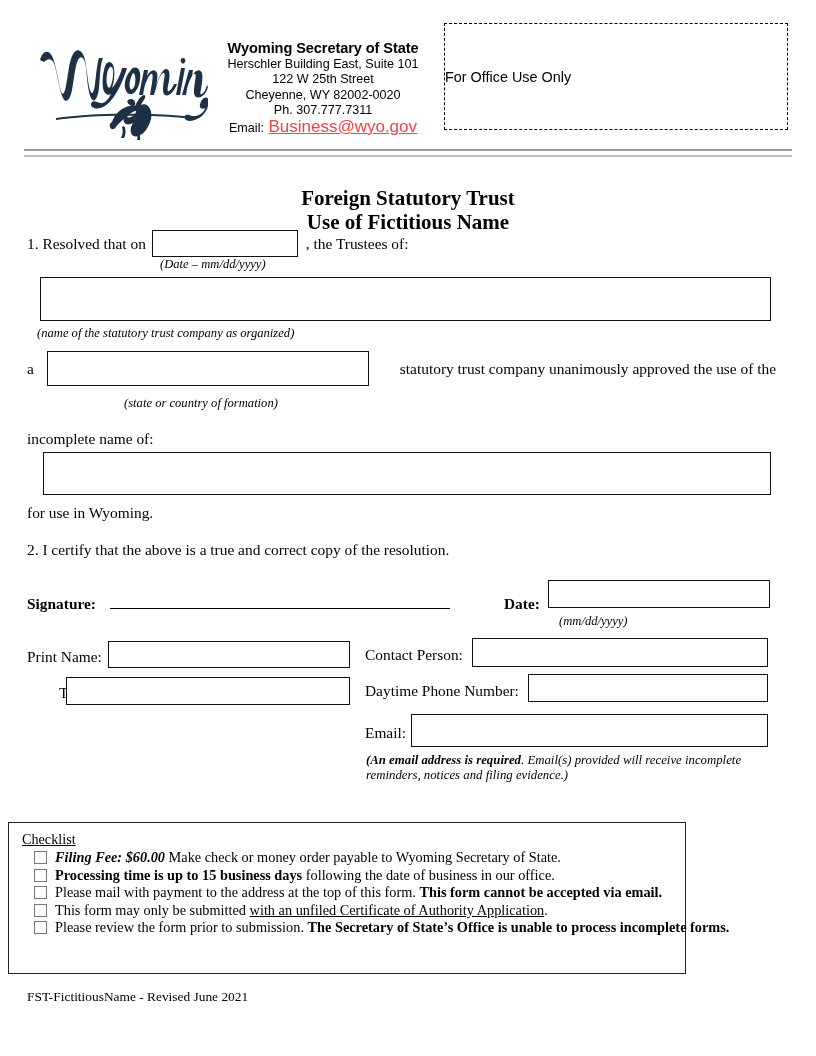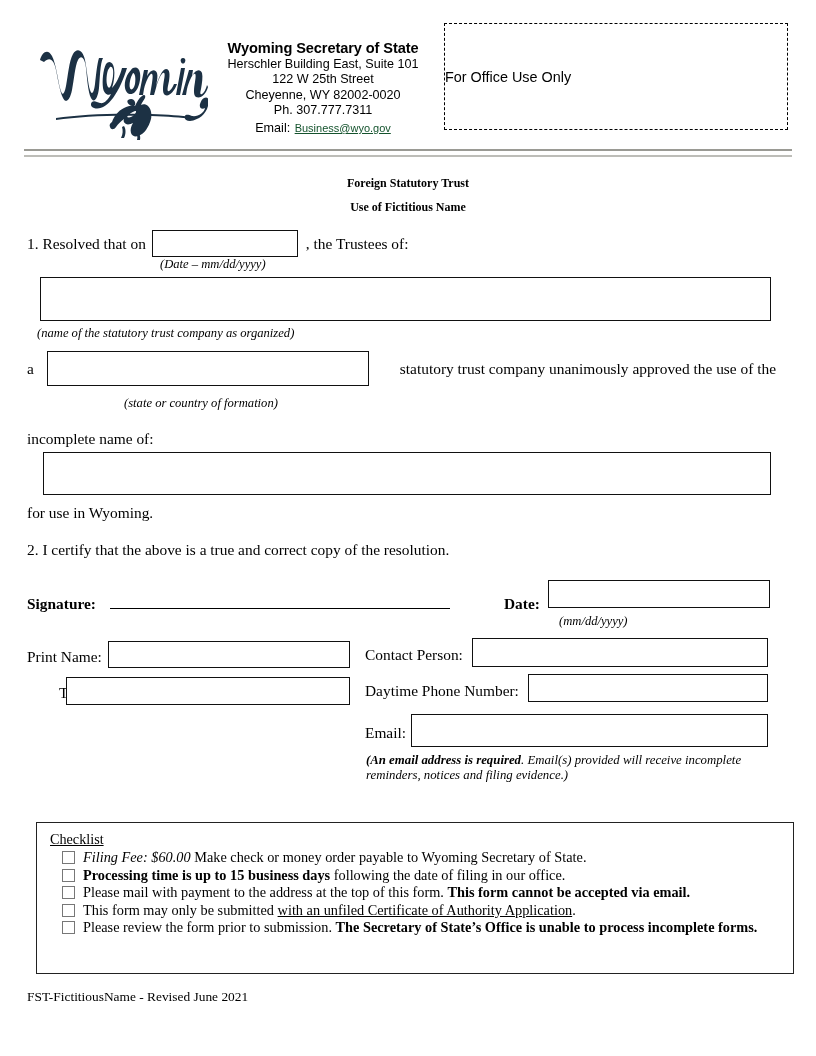--- a/index.html
+++ b/index.html
@@ -41,22 +41,22 @@
   .agency-name {
     font-weight: bold;
     font-size: 14.6px;
     letter-spacing: -0.1px;
   }
   .agency-line {
     font-size: 12.6px;
   }
   .agency-email-label { font-size: 12.6px; }
   .agency-email-link {
-    font-size: 11px;
-    color: #14532d;
+    font-size: 17px;
+    color: #ef4444;
     text-decoration: underline;
   }
 
   .office-box {
     position: absolute;
     left: 444px; top: 23px;
     width: 344px; height: 107px;
     border: 1px dashed #000;
     box-sizing: border-box;
     display: flex;
@@ -74,25 +74,25 @@
   .rule-bottom {
     position: absolute;
     left: 24px; top: 155px;
     width: 768px; height: 0;
     border-top: 2px solid #bdbdb8;
   }
 
   
   .doc-title {
     position: absolute;
-    left: 0; top: 171px;
+    left: 0; top: 186px;
     width: 816px;
     text-align: center;
     font-weight: bold;
-    font-size: 12px;
+    font-size: 21px;
     line-height: 24px;
   }
 
   .line1 {
     position: absolute;
     left: 27px; top: 230px;
     display: flex;
     align-items: center;
     font-size: 15.4px;
   }
@@ -222,22 +222,22 @@
     width: 400px;
     font-style: italic;
     font-size: 12.8px;
     line-height: 15px;
   }
   .email-note b { font-weight: bold; }
 
   
   .checklist-box {
     position: absolute;
-    left: 36px; top: 822px;
-    width: 758px; height: 152px;
+    left: 8px; top: 822px;
+    width: 678px; height: 152px;
     border: 1.3px solid #222;
     box-sizing: border-box;
     text-align: center;
   }
   .checklist-title {
     position: absolute;
     left: 13px; top: 8px;
     font-size: 14.2px;
     text-decoration: underline;
   }
@@ -259,21 +259,21 @@
     flex: none;
     margin-top: 2px;
     margin-right: 8px;
   }
   .check-text {
     font-size: 14.3px;
     line-height: 17.6px;
     white-space: nowrap;
   }
   .check-text b { font-weight: bold; }
-  .check-text .bi { font-weight: normal; font-style: italic; }
+  .check-text .bi { font-weight: bold; font-style: italic; }
   .check-text u { text-decoration: underline; }
 
   
   .footer {
     position: absolute;
     left: 27px; top: 989px;
     font-size: 13.4px;
   }
 </style>
 </head>
@@ -380,21 +380,21 @@
   <div class="checklist-title">Checklist</div>
   <div class="checklist-items">
 
     <div class="check-row">
       <span class="checkbox"></span>
       <span class="check-text"><span class="bi">Filing Fee: $60.00</span><span> Make check or money order payable to Wyoming Secretary of State.</span></span>
     </div>
 
     <div class="check-row">
       <span class="checkbox"></span>
-      <span class="check-text"><b>Processing time is up to 15 business days</b><span> following the date of filing in our office.</span></span>
+      <span class="check-text"><b>Processing time is up to 15 business days</b><span> following the date of business in our office.</span></span>
     </div>
 
     <div class="check-row">
       <span class="checkbox"></span>
       <span class="check-text"><span>Please mail with payment to the address at the top of this form. </span><b>This form cannot be accepted via email.</b></span>
     </div>
 
     <div class="check-row">
       <span class="checkbox"></span>
       <span class="check-text"><span>This form may only be submitted </span><u>with an unfiled Certificate of Authority Application</u><span>.</span></span>

